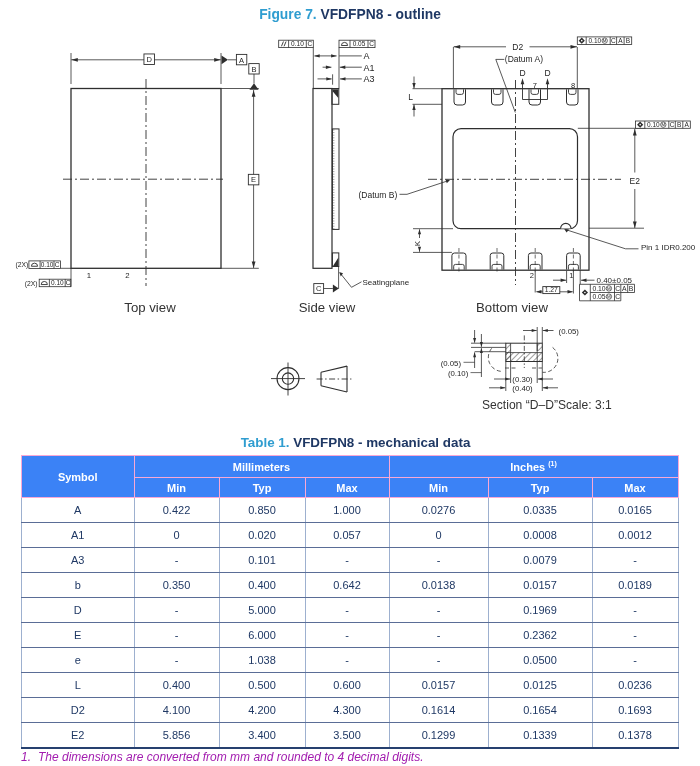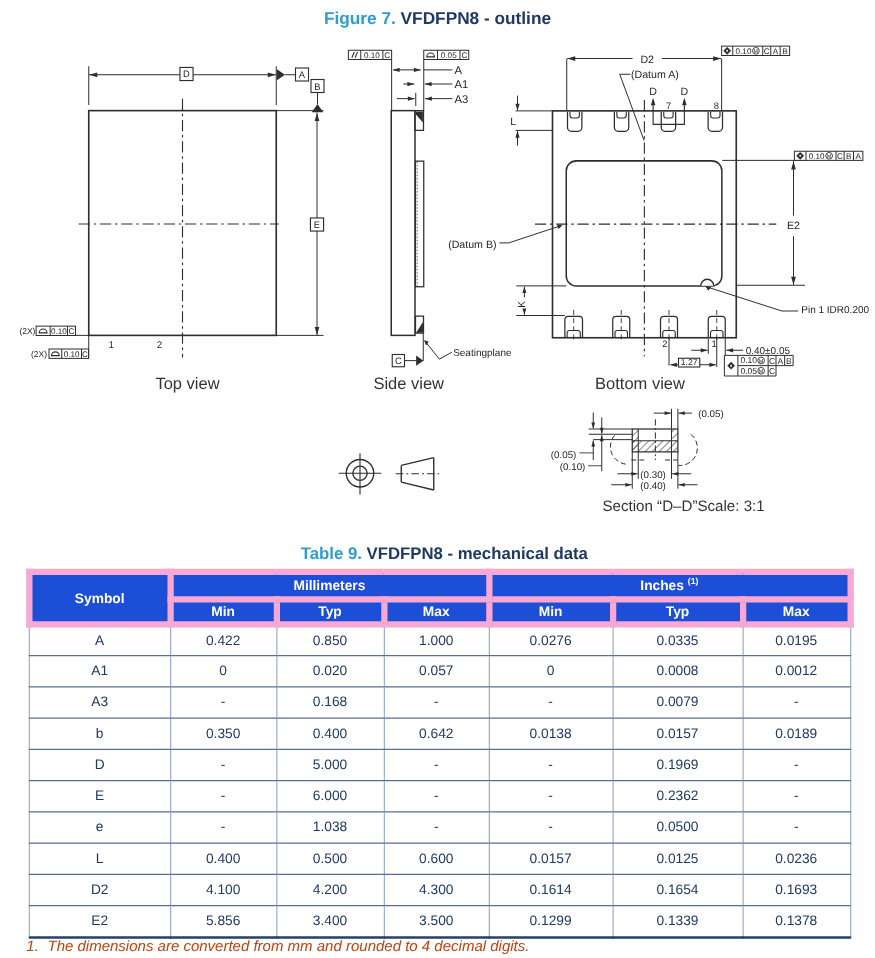--- a/index.html
+++ b/index.html
@@ -3,24 +3,24 @@
 <meta charset="utf-8">
 <style>
 html,body{margin:0;padding:0;background:#fff;-webkit-font-smoothing:antialiased;}
 #page{position:relative;width:700px;height:766px;background:#fff;font-family:"Liberation Sans",sans-serif;overflow:hidden;}
 #figtitle{position:absolute;top:7px;left:0;width:700px;text-align:center;font-size:13.8px;font-weight:bold;color:#1f3864;}
 #figtitle .lb{color:#2f9dd0;}
 #tabtitle{position:absolute;top:435px;left:0;width:711px;text-align:center;font-size:13.4px;font-weight:bold;color:#1f3864;}
 #tabtitle .lb{color:#2f9dd0;}
 #drawing{position:absolute;top:0;left:0;}
 table.mech{position:absolute;top:455px;left:21px;border-collapse:collapse;table-layout:fixed;font-size:11px;color:#1f3864;border-bottom:2px solid #26406f;}
-table.mech th{background:#1d4ed8;color:#fff;font-weight:bold;font-size:11px;border:5px solid #f9a8d4;}
+table.mech th{background:#3b82f6;color:#fff;font-weight:bold;font-size:11px;border:1px solid #f9a8d4;}
 table.mech td{background:#fff;text-align:center;border-left:1px solid #9db0cf;border-right:1px solid #9db0cf;border-top:1px solid #5a6d96;border-bottom:1px solid #5a6d96;padding:0;}
 table.mech sup{font-size:7px;}
-#note{position:absolute;top:750px;left:21px;font-size:12px;font-style:italic;color:#c2410c;}
+#note{position:absolute;top:750px;left:21px;font-size:12px;font-style:italic;color:#a21caf;}
 #note .num{display:inline-block;width:17px;}
 </style>
 </head>
 <body>
 <div id="page">
   <div id="figtitle"><span class="lb">Figure 7.</span> VFDFPN8 - outline</div>
   <svg id="drawing" width="700" height="430" viewBox="0 0 700 430" fill="none" stroke="none">
 
 <rect x="71" y="88.5" width="150" height="179.8" fill="none" stroke="#2e2e2e" stroke-width="1.3"></rect>
 <line x1="146" y1="79" x2="146" y2="286" stroke="#2e2e2e" stroke-width="0.9" stroke-dasharray="9 3 2 3"></line>
@@ -303,21 +303,21 @@
 <line x1="553" y1="379" x2="537.7" y2="379" stroke="#2e2e2e" stroke-width="0.8"></line>
 <polygon points="537.7,379 542.7,377.5 542.7,380.5" fill="#2e2e2e" stroke="none"></polygon>
 <text x="512.3" y="382.3" font-size="7.8" text-anchor="start" font-weight="normal" fill="#1f1f1f" font-family="Liberation Sans, sans-serif">(0.30)</text>
 <line x1="489" y1="387.8" x2="505.3" y2="387.8" stroke="#2e2e2e" stroke-width="0.8"></line>
 <polygon points="505.3,387.8 500.3,386.3 500.3,389.3" fill="#2e2e2e" stroke="none"></polygon>
 <line x1="558" y1="387.8" x2="542.8" y2="387.8" stroke="#2e2e2e" stroke-width="0.8"></line>
 <polygon points="542.8,387.8 547.8,386.3 547.8,389.3" fill="#2e2e2e" stroke="none"></polygon>
 <text x="512.3" y="391" font-size="7.8" text-anchor="start" font-weight="normal" fill="#1f1f1f" font-family="Liberation Sans, sans-serif">(0.40)</text>
 <text x="482" y="408.5" font-size="12.1" text-anchor="start" font-weight="normal" fill="#333" font-family="Liberation Sans, sans-serif">Section “D–D”Scale: 3:1</text>
 </svg>
-  <div id="tabtitle"><span class="lb">Table 9.</span> VFDFPN8 - mechanical data</div>
+  <div id="tabtitle"><span class="lb">Table 1.</span> VFDFPN8 - mechanical data</div>
   <table class="mech">
     <colgroup>
         <col style="width:112.5px">
         <col style="width:85px">
         <col style="width:86px">
         <col style="width:84px">
         <col style="width:99px">
         <col style="width:104px">
         <col style="width:86px">
       </colgroup>
@@ -335,35 +335,35 @@
           <th>Typ</th>
           <th>Max</th>
         </tr>
     <tr style="height:25px">
           <td>A</td>
           <td>0.422</td>
           <td>0.850</td>
           <td>1.000</td>
           <td>0.0276</td>
           <td>0.0335</td>
-          <td>0.0195</td>
+          <td>0.0165</td>
         </tr>
     <tr style="height:25px">
           <td>A1</td>
           <td>0</td>
           <td>0.020</td>
           <td>0.057</td>
           <td>0</td>
           <td>0.0008</td>
           <td>0.0012</td>
         </tr>
     <tr style="height:25px">
           <td>A3</td>
           <td>-</td>
-          <td>0.168</td>
+          <td>0.101</td>
           <td>-</td>
           <td>-</td>
           <td>0.0079</td>
           <td>-</td>
         </tr>
     <tr style="height:25px">
           <td>b</td>
           <td>0.350</td>
           <td>0.400</td>
           <td>0.642</td>

